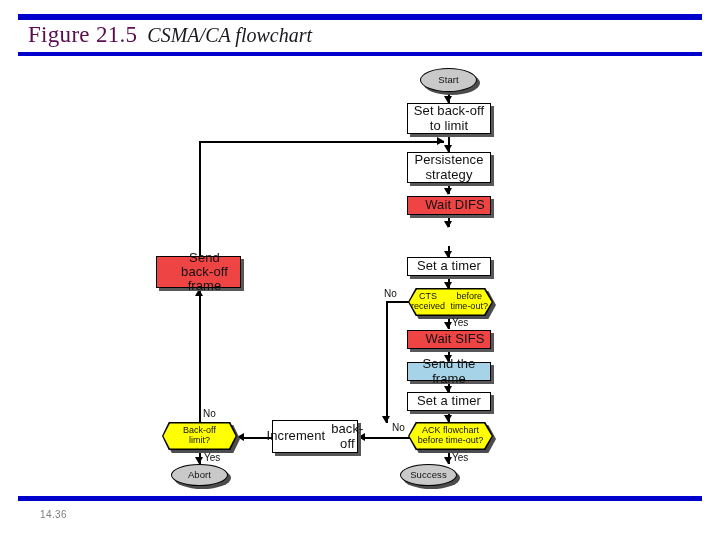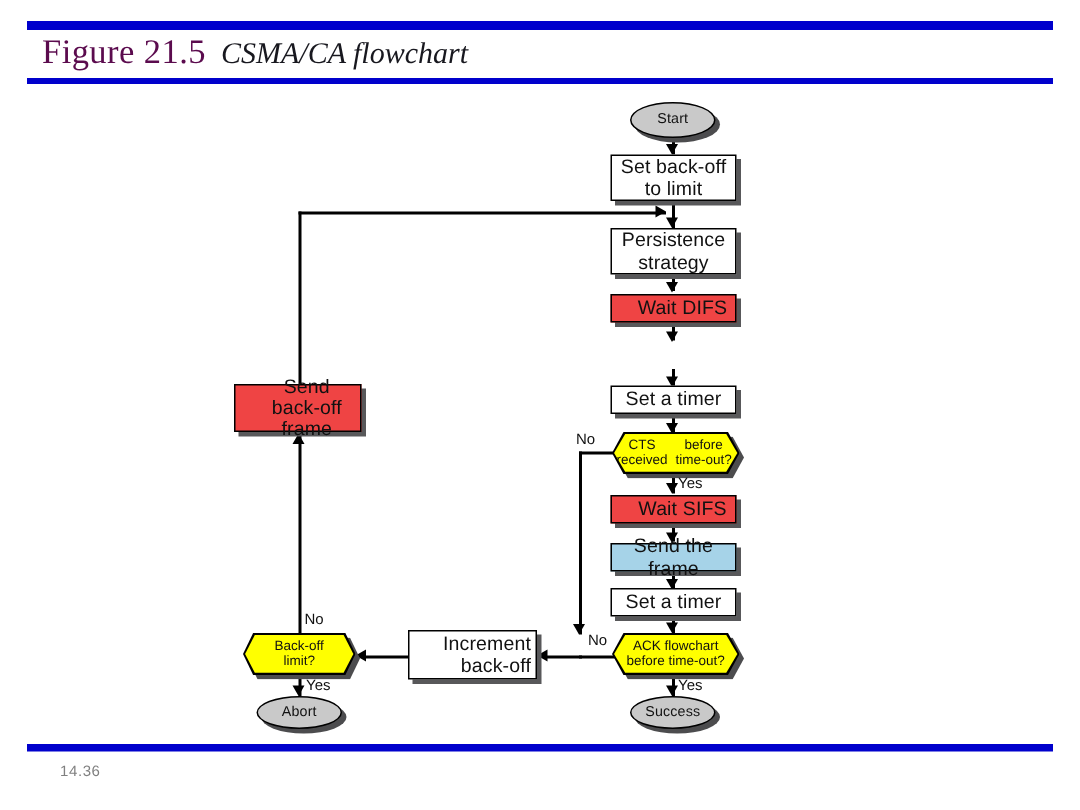--- a/index.html
+++ b/index.html
@@ -196,25 +196,25 @@
 
     <div class="hexwrap" style="left:408px;top:366px;width:85px;height:28px;">
       <div class="hexshadow"></div>
       <div class="hexedge"></div>
       <div class="hex" style="flex-direction:column;">
         <span>ACK flowchart</span>
         <span>before time-out?</span>
       </div>
     </div>
 
-    <div class="node oval" style="left:420px;top:408px;width:57px;height:22px;">
+    <div class="node oval" style="left:400px;top:408px;width:57px;height:22px;">
       <span>Success</span>
     </div>
 
-    <div class="node rect" style="left:272px;top:364px;width:86px;height:33px;flex-direction:column;align-items:flex-end;">
+    <div class="node rect" style="left:272px;top:364px;width:86px;height:33px;flex-direction:row;">
       <span>Increment</span>
       <span>back-off</span>
     </div>
 
     <div class="hexwrap" style="left:162px;top:366px;width:75px;height:28px;">
       <div class="hexshadow"></div>
       <div class="hexedge"></div>
       <div class="hex" style="flex-direction:column;">
         <span>Back-off</span>
         <span>limit?</span>

